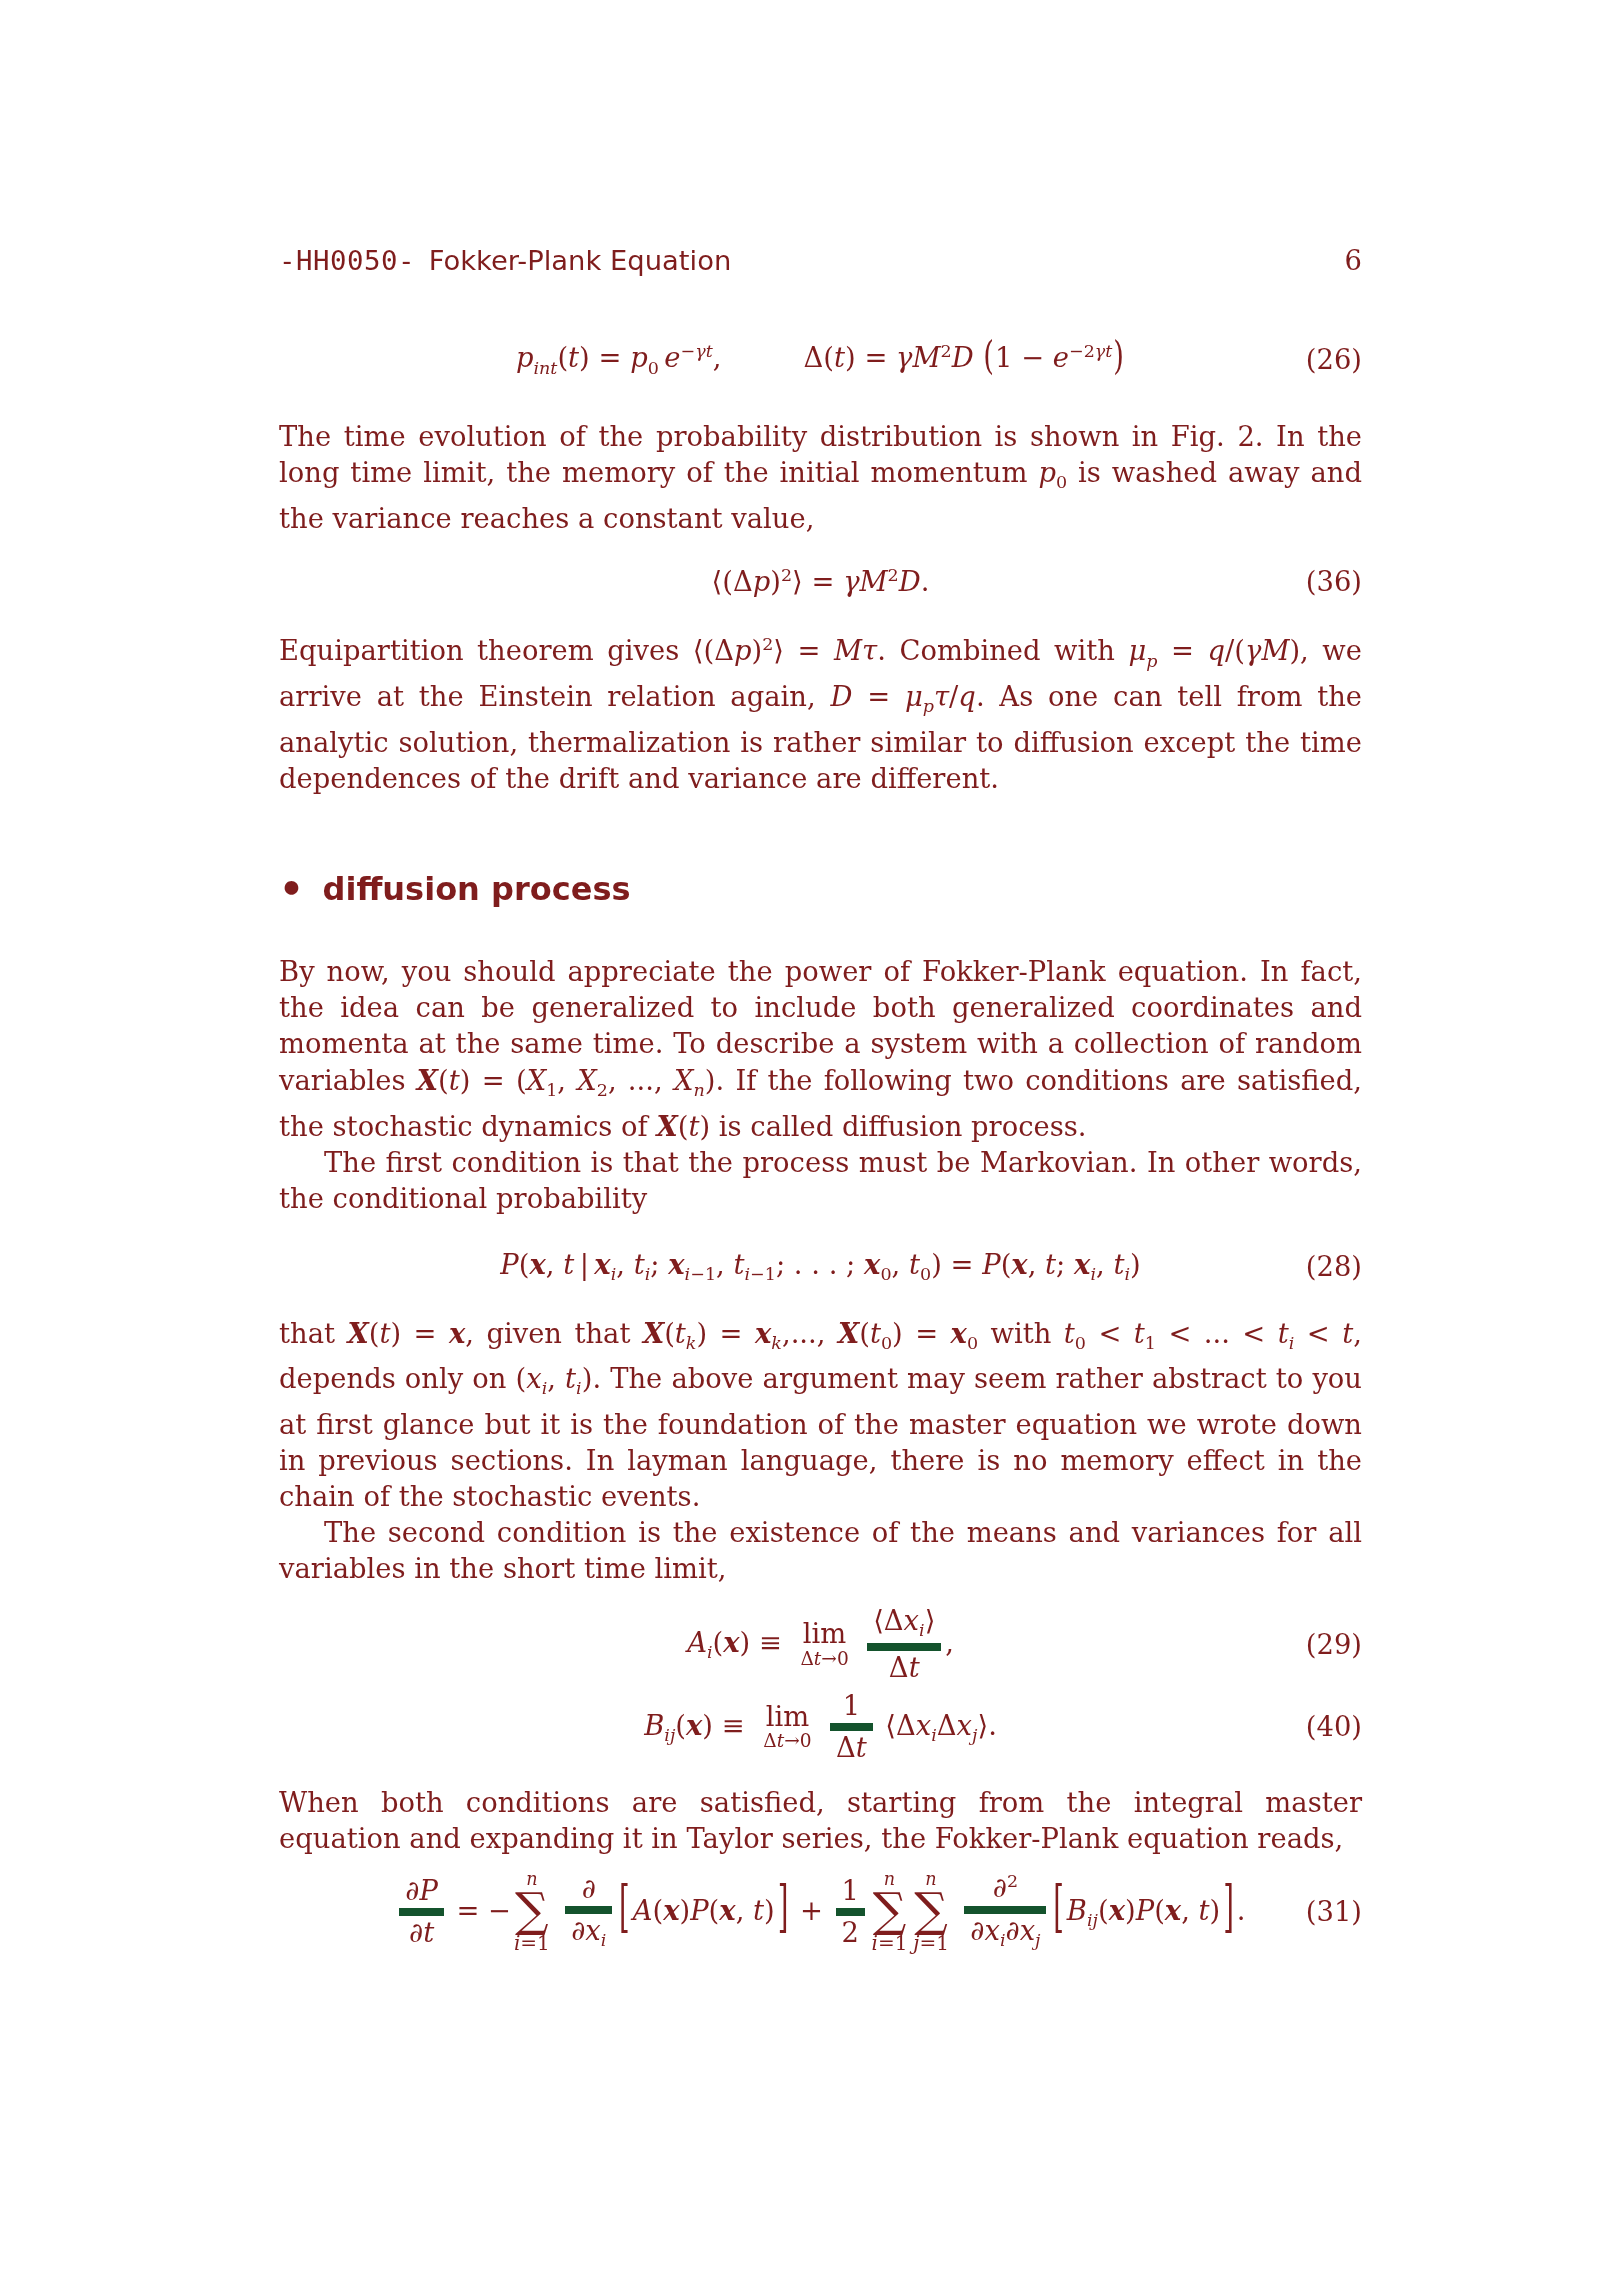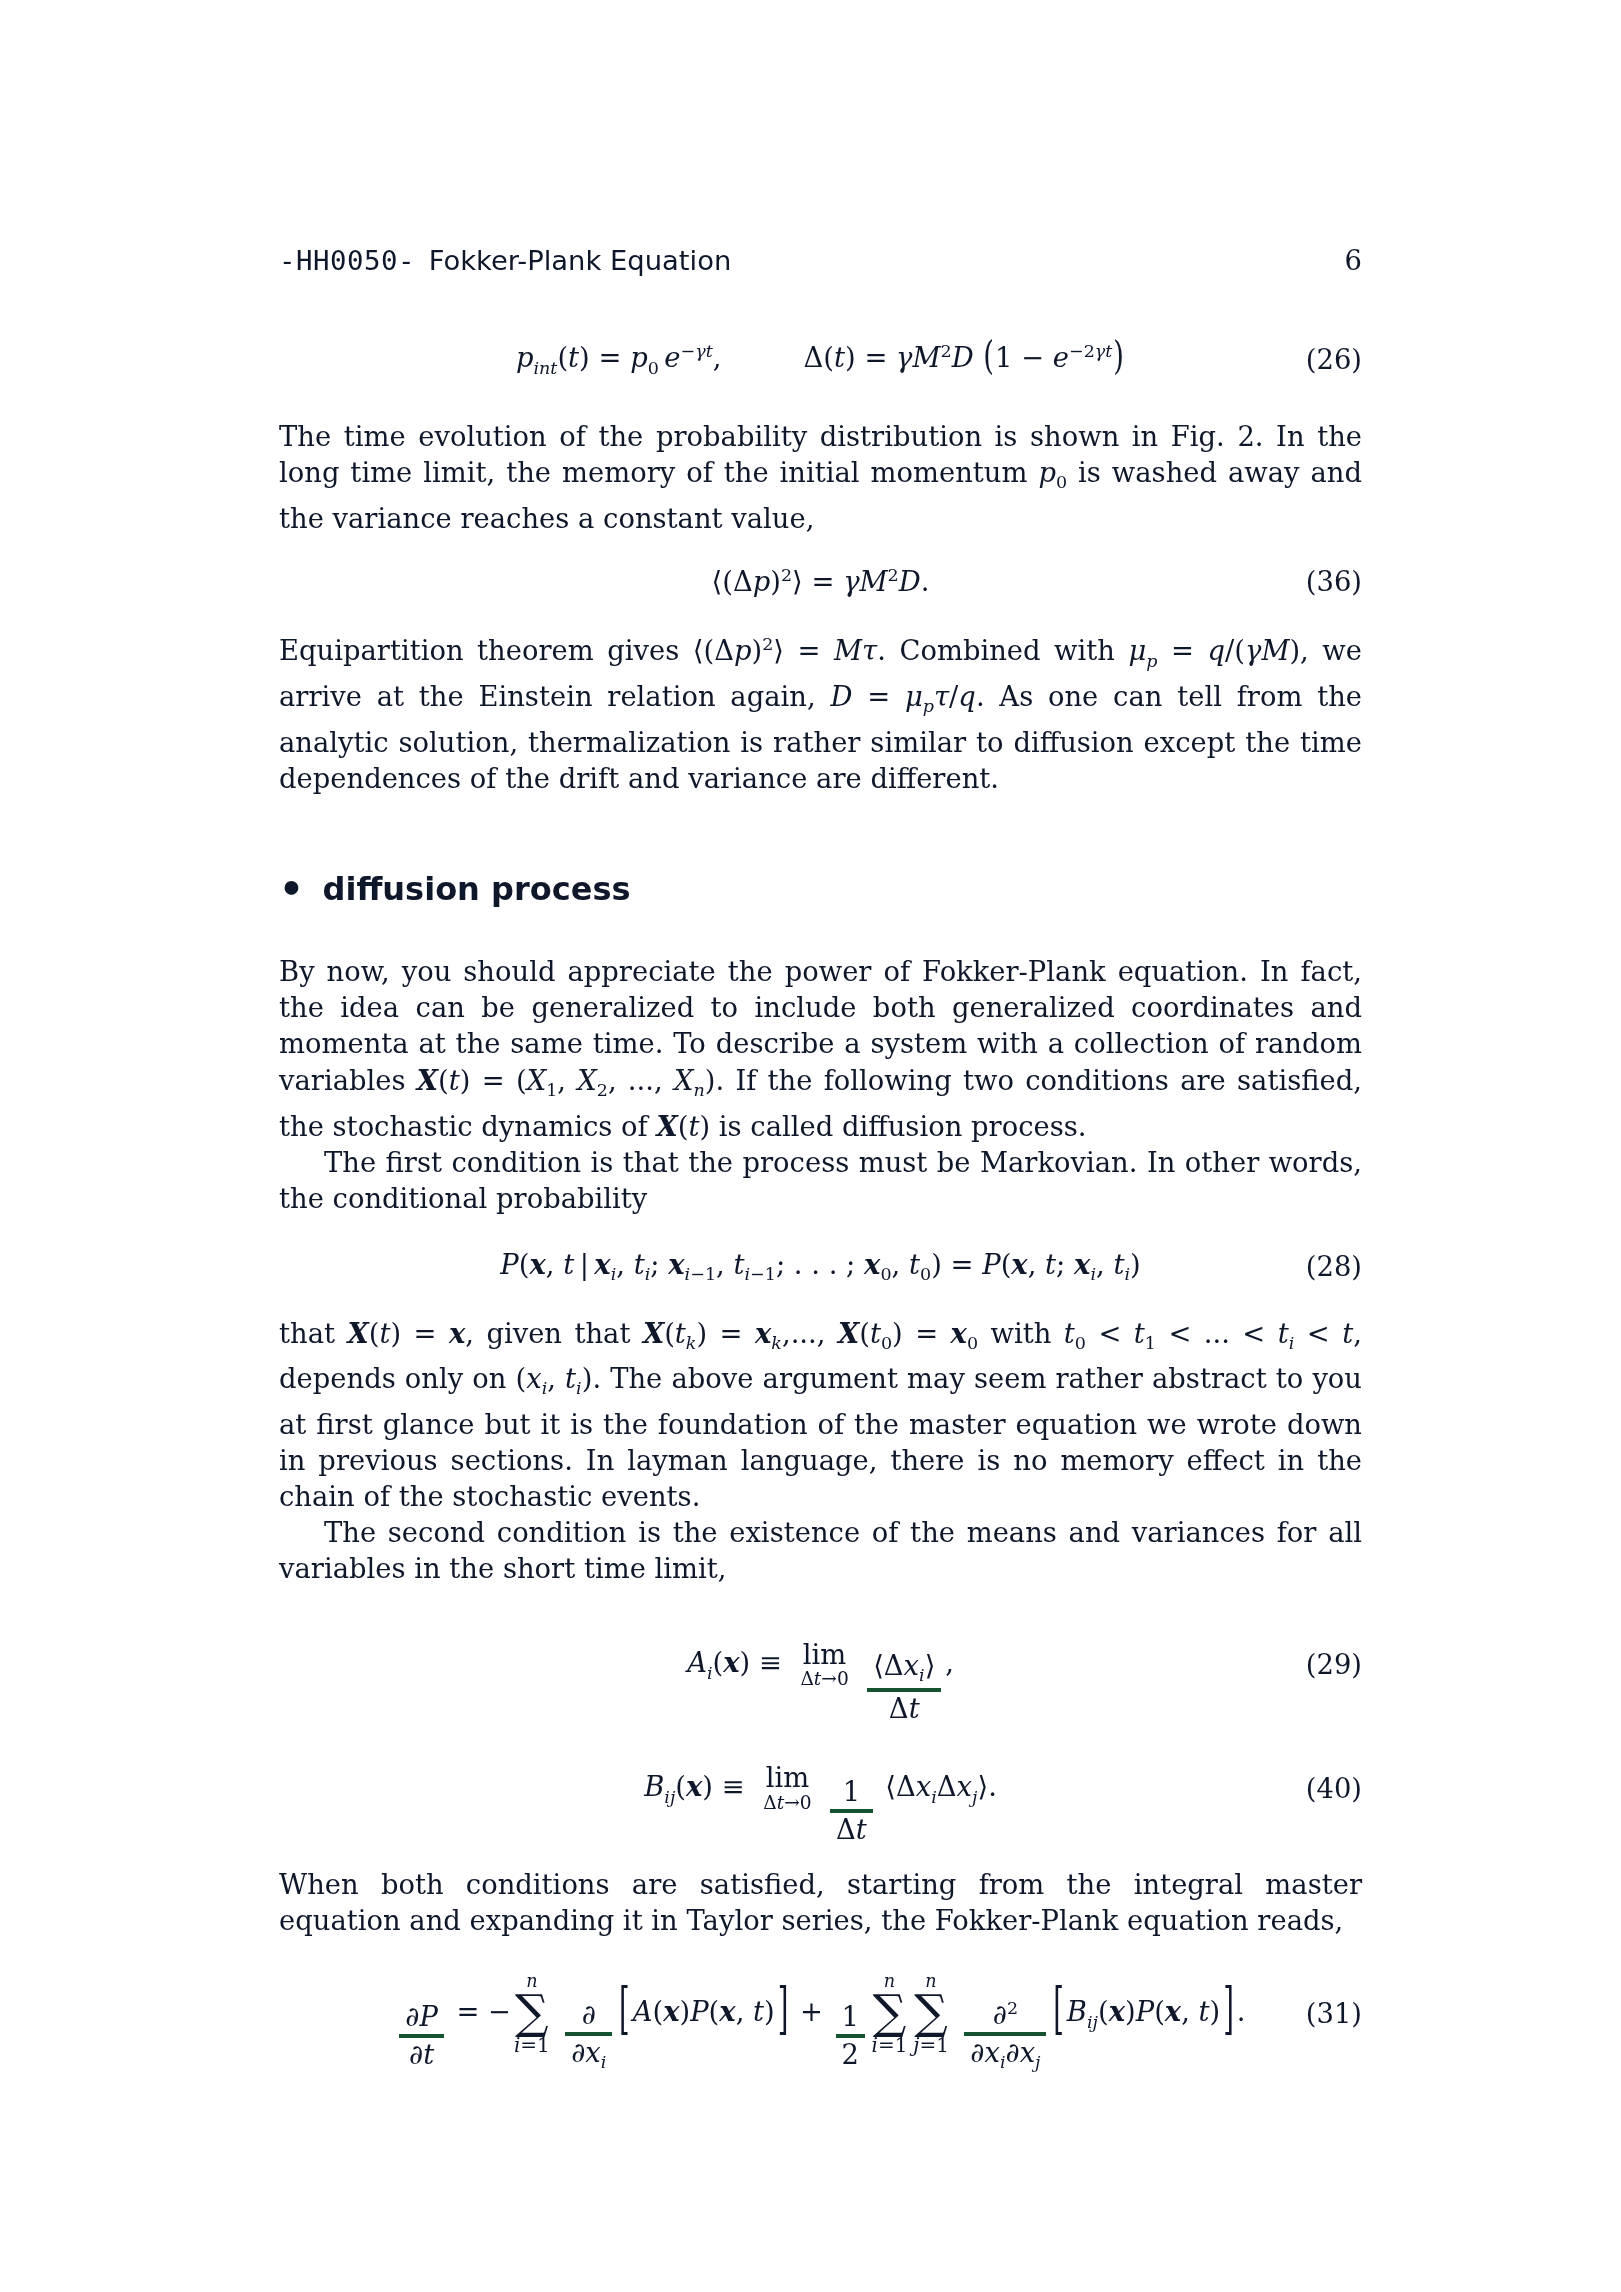--- a/index.html
+++ b/index.html
@@ -3,21 +3,21 @@
 <meta charset="utf-8">
 <style>
   html, body { margin: 0; padding: 0; background: #ffffff; }
 
   .page {
     position: relative;
     width: 1621px;
     height: 2293px;
     box-sizing: border-box;
     background: #ffffff;
-    color: #0f172a;
+    color: #7f1d1d;
     font-family: "DejaVu Serif", "DejaVu Sans", serif;
     font-size: 27.4px;
     padding: 243px 259px 0 279px;
     overflow: hidden;
   }
 
   
   .hdr {
     display: flex;
     justify-content: space-between;
@@ -57,21 +57,21 @@
 
   
   .frac {
     display: inline-block;
     text-align: center;
     vertical-align: middle;
     margin: 0 3.9px;
     line-height: 1.25;
   }
   .fnum, .fden { display: block; padding: 0 5.9px; }
-  .fnum { border-bottom: 4px solid #14532d; margin-top: 45px; }
+  .fnum { border-bottom: 8px solid #14532d; }
 
   
   .limwrap {
     display: inline-flex;
     flex-direction: column;
     align-items: center;
     vertical-align: middle;
     line-height: 1.05;
     margin: 0 5.9px 0 9.8px;
   }

